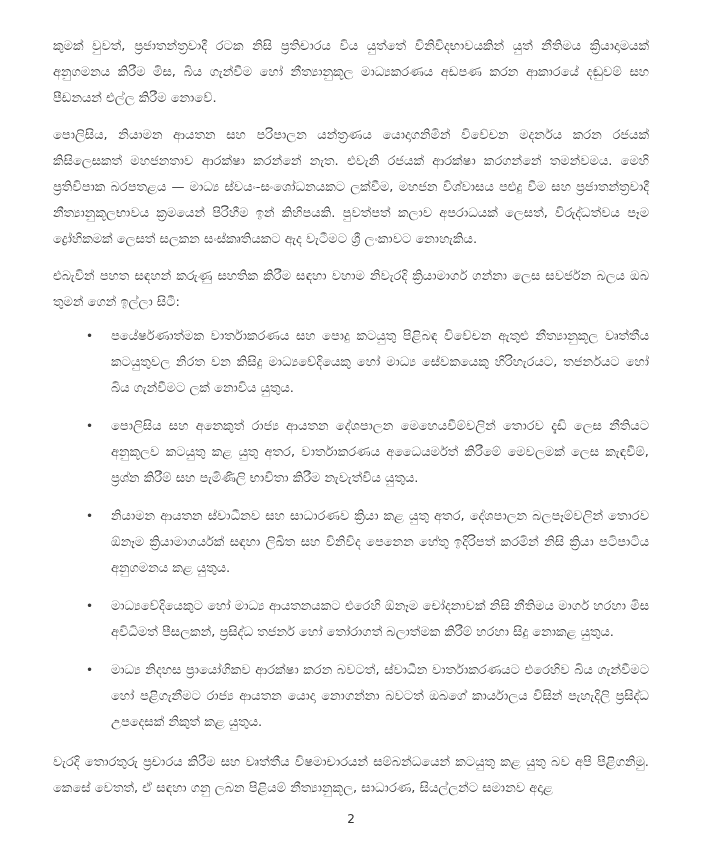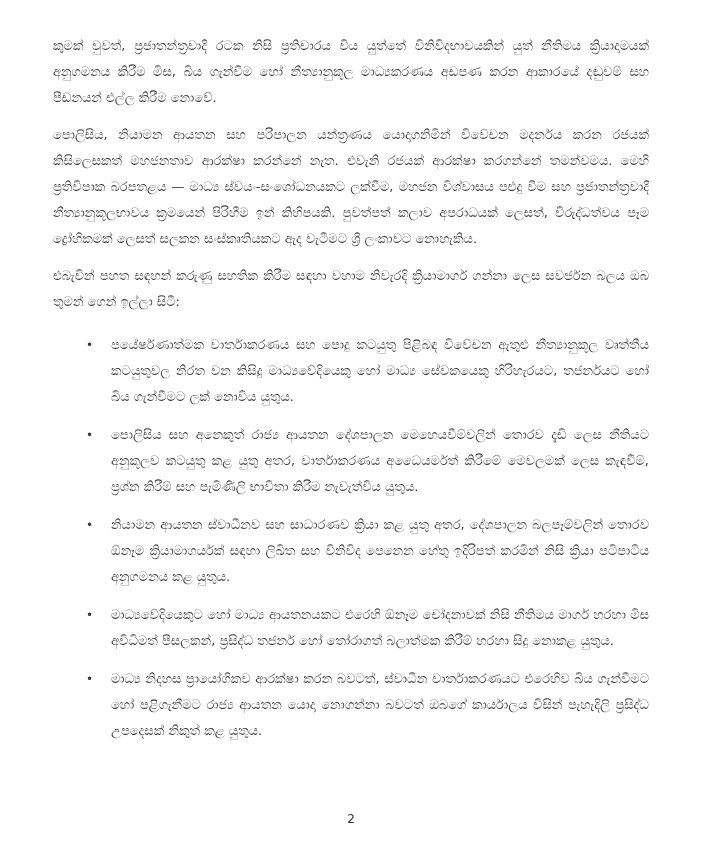--- a/index.html
+++ b/index.html
@@ -22,21 +22,21 @@
     top: 33px;
     width: 596px;
     font-size: 13px;
     line-height: 26px;
     text-align: justify;
   }
   .para {
     margin: 0 0 11px 0;
   }
   .para.intro-list {
-    margin-bottom: 17px;
+    margin-bottom: 8px;
   }
   .bullets {
     list-style: none;
     margin: 4px 0 14px 0;
     padding: 0;
   }
   .bullet-item {
     position: relative;
     padding-left: 58px;
     margin-bottom: 12px;
@@ -87,19 +87,20 @@
       <li class="bullet-item">
         <span class="bullet-marker">•</span>
         <span>මාධ්‍යවේදියෙකුට හෝ මාධ්‍ය ආයතනයකට එරෙහි ඕනෑම චෝදනාවක් නිසි නීතිමය මාගර් හරහා මිස අවිධිමත් පීසලකන්, ප්‍රසිද්ධ තජර්න හෝ තෝරාගත් බලාත්මක කිරීම් හරහා සිදු නොකළ යුතුය.</span>
       </li>
       <li class="bullet-item">
         <span class="bullet-marker">•</span>
         <span>මාධ්‍ය නිදහස ප්‍රායෝගිකව ආරක්ෂා කරන බවටත්, ස්වාධීන වාර්තාකරණයට එරෙහිව බිය ගැන්වීමට හෝ පළිගැනීමට රාජ්‍ය ආයතන යොදා නොගන්නා බවටත් ඔබගේ කාර්යාලය විසින් පැහැදිලි ප්‍රසිද්ධ උපදෙසක් නිකුත් කළ යුතුය.</span>
       </li>
     </ul>
 
+    <p class="para">වැරදි තොරතුරු ප්‍රචාරය කිරීම සහ වෘත්තීය විෂමාචාරයන් සම්බන්ධයෙන් කටයුතු කළ යුතු බව අපි පිළිගනිමු. කෙසේ වෙතත්, ඒ සඳහා ගනු ලබන පිළියම් නීත්‍යානුකූල, සාධාරණ, සියල්ලන්ට සමානව අදාළ</p>
 
   </div>
 
   <div class="footer">
     <span>2</span>
   </div>
 </div>
 
 </body></html>

